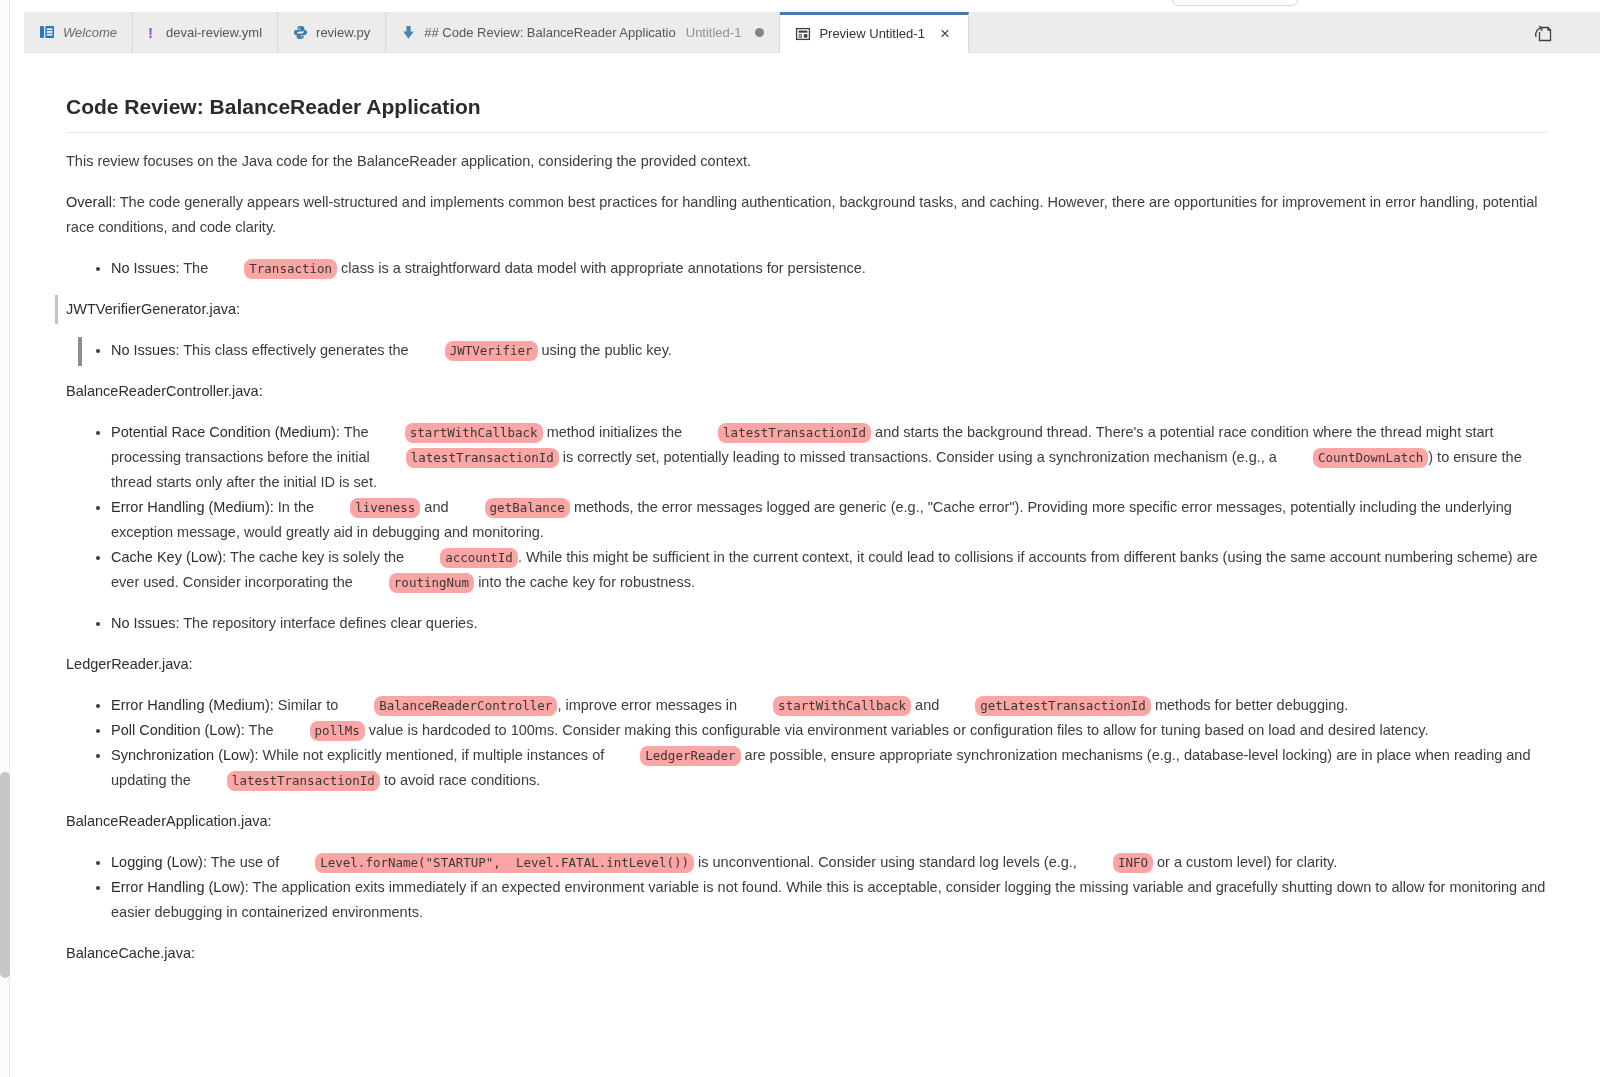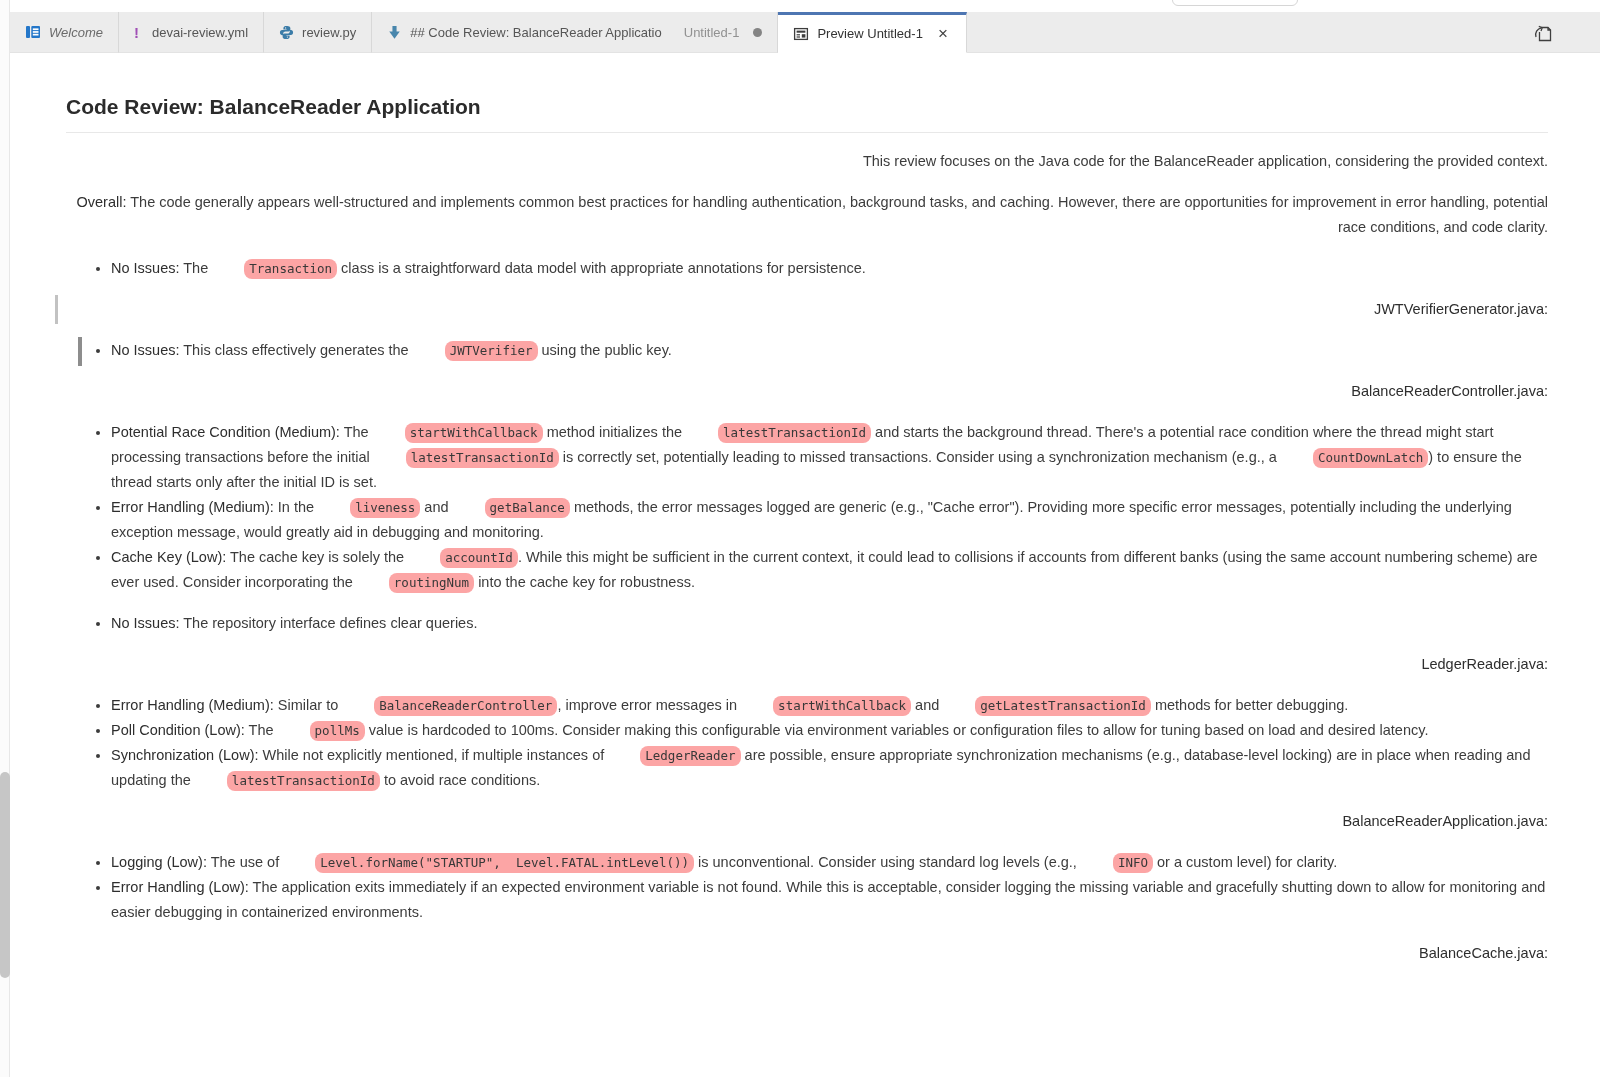--- a/index.html
+++ b/index.html
@@ -9,32 +9,32 @@
     background:#ffffff; color:#3c3c3c; position:relative;
   }
 
   
   .rail { position:absolute; left:0; top:0; width:10px; height:1077px;
           background:#fbfbfb; border-right:1px solid #e7e7e7; z-index:5; }
   .rail-thumb { position:absolute; left:0; top:772px; width:10px; height:206px;
           background:#c6c6c6; border-radius:5px; }
 
   
-  .tabbar { position:absolute; left:10px; top:12px; right:0; height:41px;
+  .tabbar { position:absolute; left:24px; top:12px; right:0; height:41px;
             display:flex; background:#4c1d95; z-index:4; }
   .tab { display:flex; align-items:center; gap:8px; padding:0 15px;
          height:41px; background:#ececec; border-right:1px solid #d8d8d8;
          border-bottom:1px solid #e3e3e3; font-size:13px; color:#5f5f5f;
          white-space:nowrap; cursor:pointer; }
   .tab .lbl { color:#565656; }
   .tab.italic .lbl { font-style:italic; color:#6a6a6a; }
   .tab.active { background:#ffffff; border-top:3px solid #4e76b2;
                 border-bottom:1px solid #ffffff;text-align:right; }
   .tab.active .lbl { color:#333333; }
-  .tab .secondary { color:#919191; margin-left:14px; }
+  .tab .secondary { color:#919191; margin-left:2px; }
   .mod-dot { width:9px; height:9px; border-radius:50%; background:#848484;
              margin-left:6px; flex:0 0 auto; }
   .close-x { font-size:17px; line-height:1; color:#444; margin-left:4px;
              padding:1px 3px; border-radius:4px; }
   .tab-filler { flex:1; border-bottom:1px solid #e3e3e3; background:#ececec; }
   .yaml-glyph { color:#a04fb5; font-weight:700; font-size:15px; width:10px; text-align:center; }
   .icon { display:inline-flex; align-items:center; flex:0 0 auto; }
 
   .split-btn { position:absolute; right:44px; top:20px; width:26px; height:26px;
                display:flex; align-items:center; justify-content:center;
@@ -42,21 +42,21 @@
 
   .remnant { position:absolute; left:1172px; top:-7px; width:126px; height:13px;
              background:#ffffff; border:1px solid #d6d6d6; border-radius:6px; z-index:7; }
 
   
   .preview { position:absolute; left:11px; top:53px; right:0; bottom:0;
              background:#fff; padding:38px 52px 0 55px; overflow:hidden; }
   .md { font-size:14.5px; line-height:25px; color:#3c3c3c; }
   .md h1 { font-size:21px; font-weight:700; color:#2b2b2b; line-height:32px;
            padding-bottom:9px; border-bottom:1px solid #e8e8e8; margin:0; }
-  .md p  { margin:16px 0;text-align:right; }
+  .md p  { margin:16px 0; }
   .md ul { margin:16px 0; padding-left:45px; }
   .md li { padding-left:0; }
   .md li::marker { color:#3c3c3c; }
   .md strong { font-weight:400; color:#2e2e2e; }
   .md code { font-family:"DejaVu Sans Mono", monospace; font-size:12.5px;
              background:#fca5a5; color:#383838; border-radius:8px;
              padding:2px 5px 3px; white-space:pre-wrap;margin-left:32px; }
   .marker-light { position:relative; }
   .marker-light::before { content:""; position:absolute; left:-11px; top:-2px;
              width:3px; height:29px; background:#c2c2c2; }

